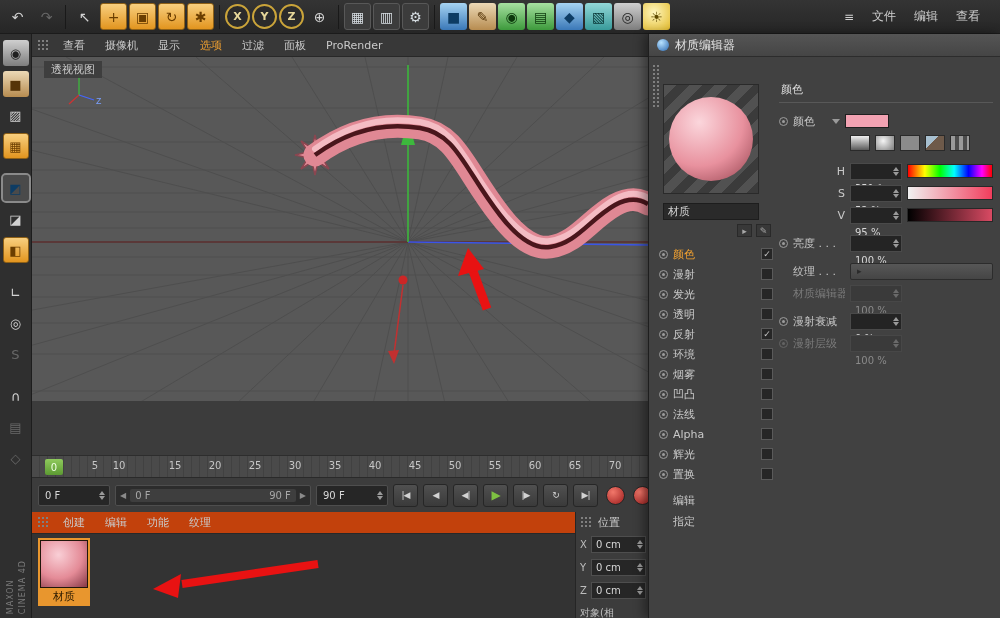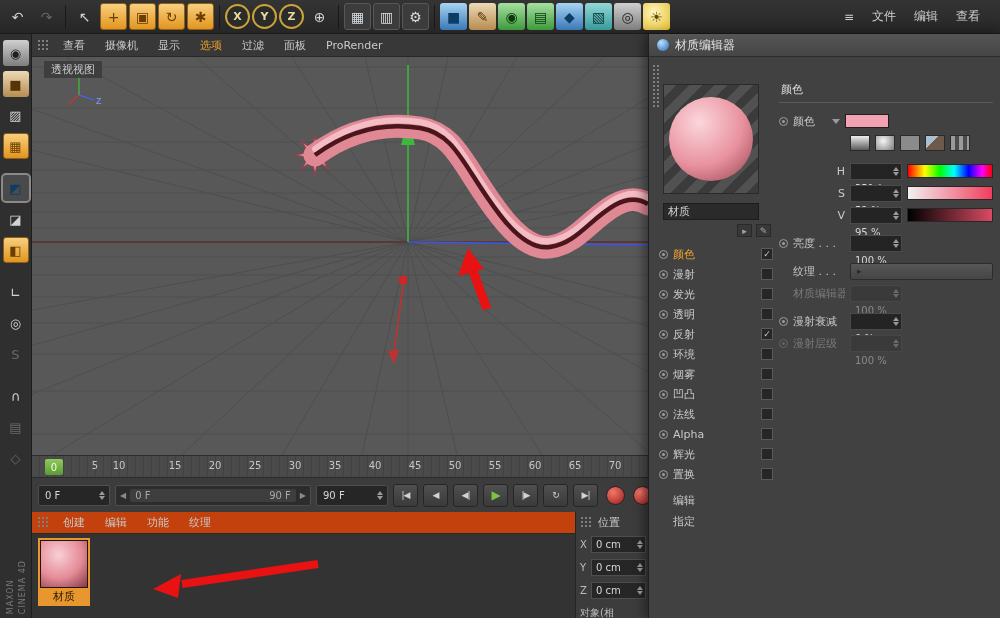--- a/index.html
+++ b/index.html
@@ -40,21 +40,21 @@
 
   
   #viewport-menubar { position:absolute; left:32px; top:34px; width:616px; height:23px; background:#383838;
     border-bottom:1px solid #282828; display:flex; align-items:center; gap:2px; padding:0 5px; }
   .handle-dots { width:11px; height:13px; flex:0 0 auto;
     background:radial-gradient(#7f7f7f 1px,transparent 1.3px); background-size:4px 4px; margin-right:4px; }
   .vm-item { padding:3px 9px; color:#c9c9c9; }
   .vm-item.active { color:#f0a030; }
 
   
-  #viewport { position:absolute; left:32px; top:57px; width:616px; height:421px; background:#585858; overflow:hidden;font-family:Liberation Mono, monospace; }
+  #viewport { position:absolute; left:32px; top:57px; width:616px; height:344px; background:#585858; overflow:hidden;font-family:Liberation Mono, monospace; }
   #view-label { position:absolute; left:12px; top:4px; background:rgba(60,60,60,.9); padding:1px 7px; color:#c9c9c9; z-index:2; }
   #viewport svg { position:absolute; left:0; top:0; }
 
   
   #timeline { position:absolute; left:32px; top:455px; width:616px; height:22px; background:#4a4a4a;
     border-top:1px solid #2d2d2d;
     background-image:repeating-linear-gradient(90deg,#414141 0 1px,transparent 1px 8px); background-position:15px 0; }
   .tick { position:absolute; top:4px; transform:translateX(-50%); font-size:10px; color:#c6c6c6; }
   #frame-marker { position:absolute; left:13px; top:3px; width:18px; height:16px; border-radius:2px;
     background:linear-gradient(#8fca5d,#5c9a32); color:#eeffe2; font-size:10px;

